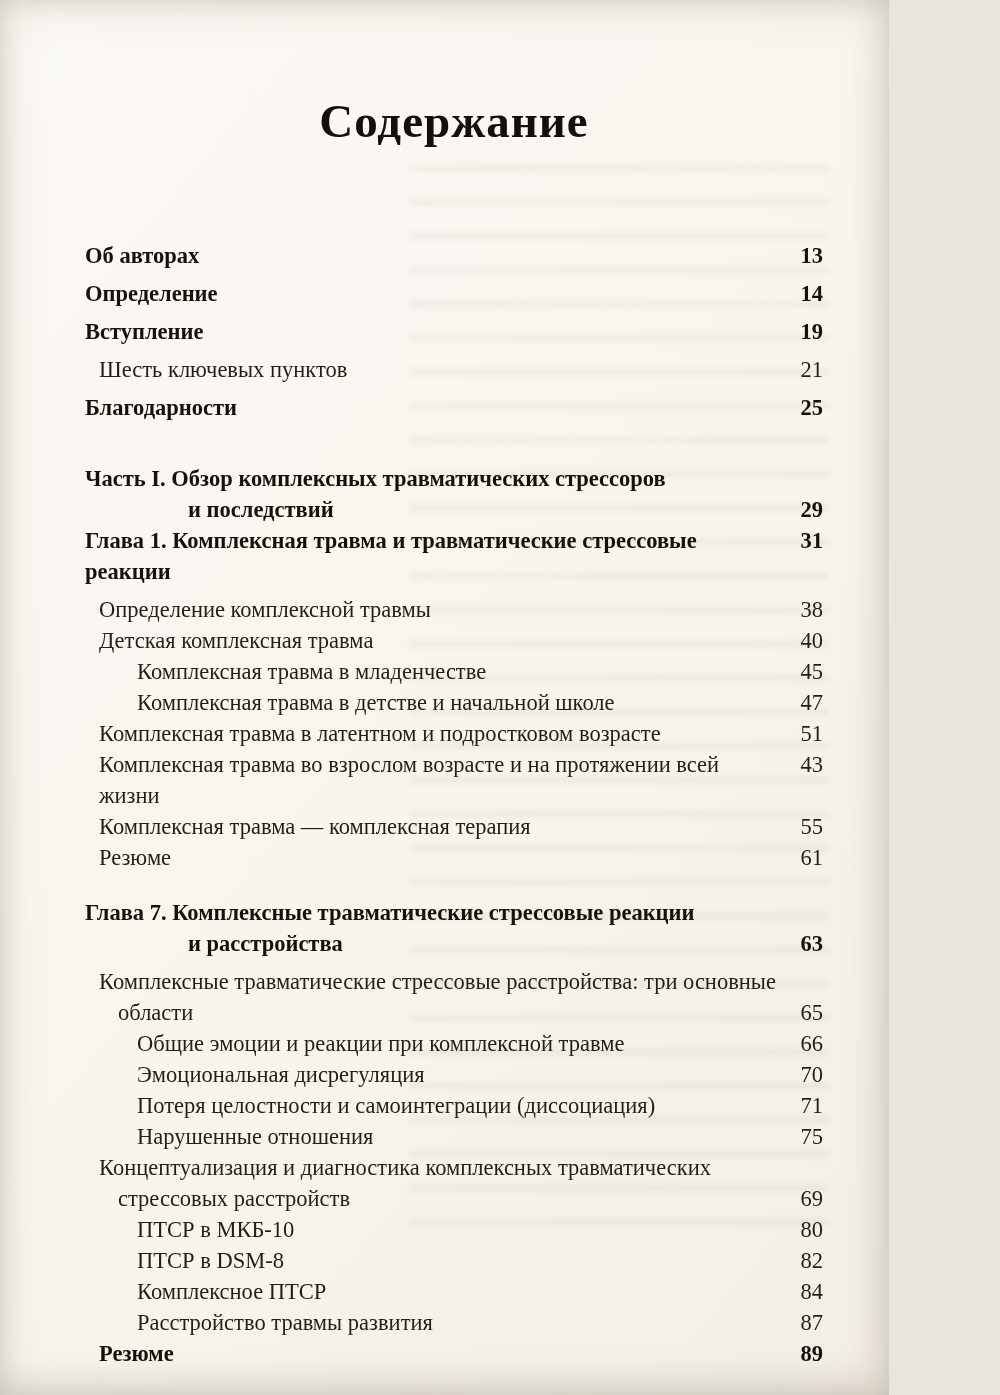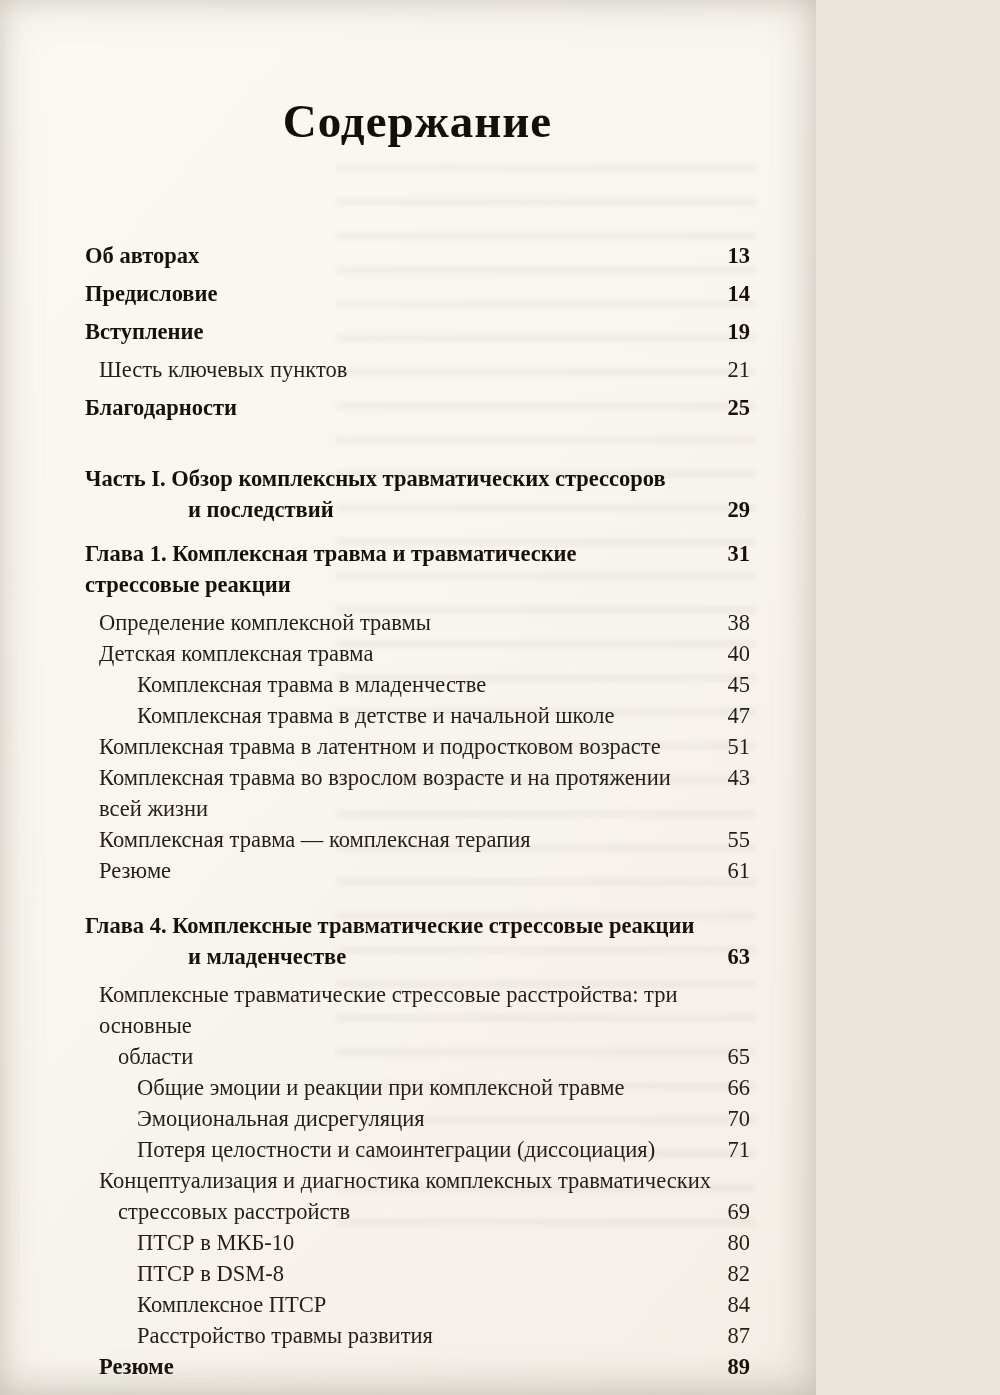--- a/index.html
+++ b/index.html
@@ -8,21 +8,21 @@
   }
   body {
     width: 1000px;
     height: 1395px;
     overflow: hidden;
     background: #e9e5dd;
     font-family: "Liberation Serif", serif;
   }
   .sheet {
     position: relative;
-    width: 816px;
+    width: 889px;
     height: 1395px;
     box-sizing: border-box;
     background: linear-gradient(130deg, #fbf9f4 0%, #f8f5ef 50%, #f3eee6 100%);
     padding: 68px 66px 0 85px;
     color: #241e16;
     overflow: hidden;
   }
   
   .sheet::after {
     content: "";
@@ -78,40 +78,40 @@
     min-width: 42px;
     text-align: right;
     white-space: nowrap;
   }
   .lvl1 > .row { padding-left: 14px; }
   .lvl2 > .row { padding-left: 52px; align-items: flex-end; }
   .entry > .row.cont.deep { padding-left: 103px; }
   .entry.lvl1 > .row.cont.shallow { padding-left: 33px; }
   .entry.bold { font-weight: 700; color: #17110b; }
   .gap-sm { margin-top: 7px; }
-  .gap-md { margin-top: 13px; }
+  .gap-md { }
   .gap-lg { margin-top: 24px; }
   .gap-xl { margin-top: 40px; }
 </style>
 </head>
 <body>
 
 <div class="sheet">
   <div class="bleed"></div>
   <h1 class="title">Содержание</h1>
   <div class="toc" id="toc">
       <div class="entry lvl0 bold">
         <div class="row">
           <span class="txt">Об авторах</span>
           <span class="pg">13</span>
         </div>
       </div>
       <div class="entry lvl0 bold gap-sm">
         <div class="row">
-          <span class="txt">Предисловие</span>
+          <span class="txt">Определение</span>
           <span class="pg">14</span>
         </div>
       </div>
       <div class="entry lvl0 bold gap-sm">
         <div class="row">
           <span class="txt">Вступление</span>
           <span class="pg">19</span>
         </div>
       </div>
       <div class="entry lvl1 gap-sm">
@@ -184,24 +184,24 @@
         </div>
       </div>
       <div class="entry lvl1">
         <div class="row">
           <span class="txt">Резюме</span>
           <span class="pg">61</span>
         </div>
       </div>
       <div class="entry lvl0 bold gap-lg">
         <div class="row">
-          <span class="txt">Глава 4. Комплексные травматические стрессовые реакции</span>
+          <span class="txt">Глава 7. Комплексные травматические стрессовые реакции</span>
         </div>
         <div class="row cont deep">
-          <span class="txt">и младенчестве</span>
+          <span class="txt">и расстройства</span>
           <span class="pg">63</span>
         </div>
       </div>
       <div class="entry lvl1 gap-sm">
         <div class="row">
           <span class="txt">Комплексные травматические стрессовые расстройства: три основные</span>
         </div>
         <div class="row cont shallow">
           <span class="txt">области</span>
           <span class="pg">65</span>
@@ -216,20 +216,26 @@
       <div class="entry lvl2">
         <div class="row">
           <span class="txt">Эмоциональная дисрегуляция</span>
           <span class="pg">70</span>
         </div>
       </div>
       <div class="entry lvl2">
         <div class="row">
           <span class="txt">Потеря целостности и самоинтеграции (диссоциация)</span>
           <span class="pg">71</span>
+        </div>
+      </div>
+      <div class="entry lvl2">
+        <div class="row">
+          <span class="txt">Нарушенные отношения</span>
+          <span class="pg">75</span>
         </div>
       </div>
       <div class="entry lvl1">
         <div class="row">
           <span class="txt">Концептуализация и диагностика комплексных травматических</span>
         </div>
         <div class="row cont shallow">
           <span class="txt">стрессовых расстройств</span>
           <span class="pg">69</span>
         </div>

